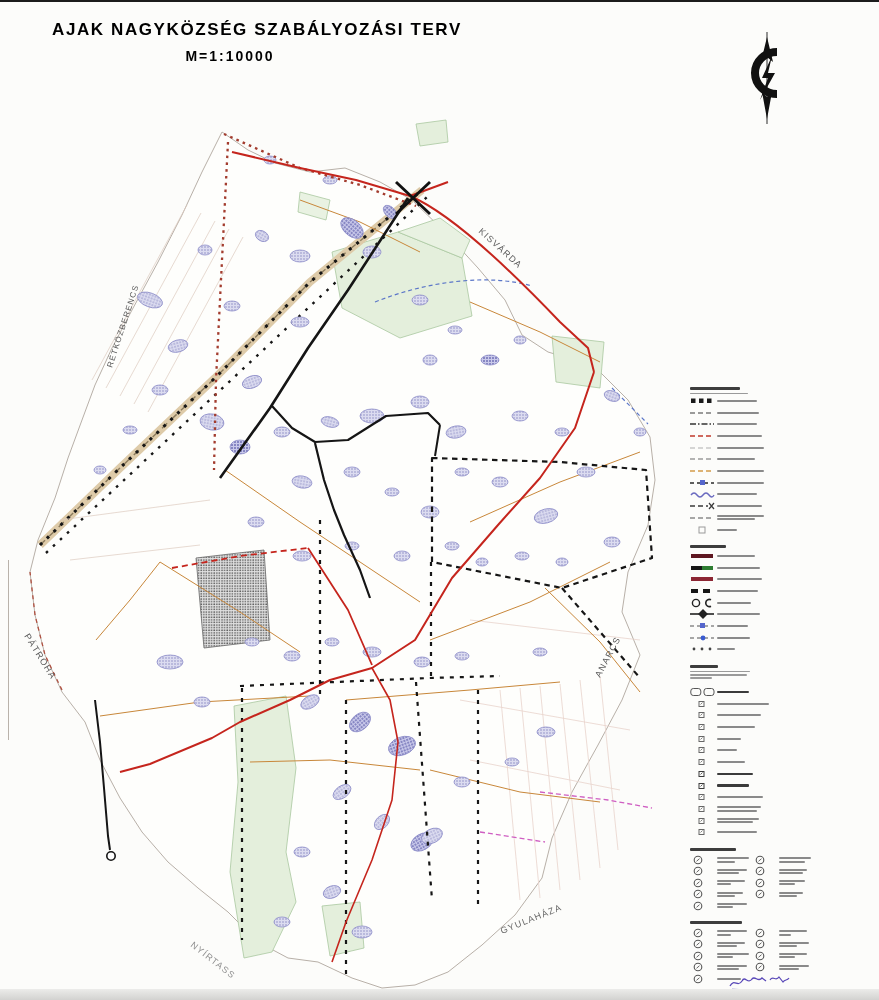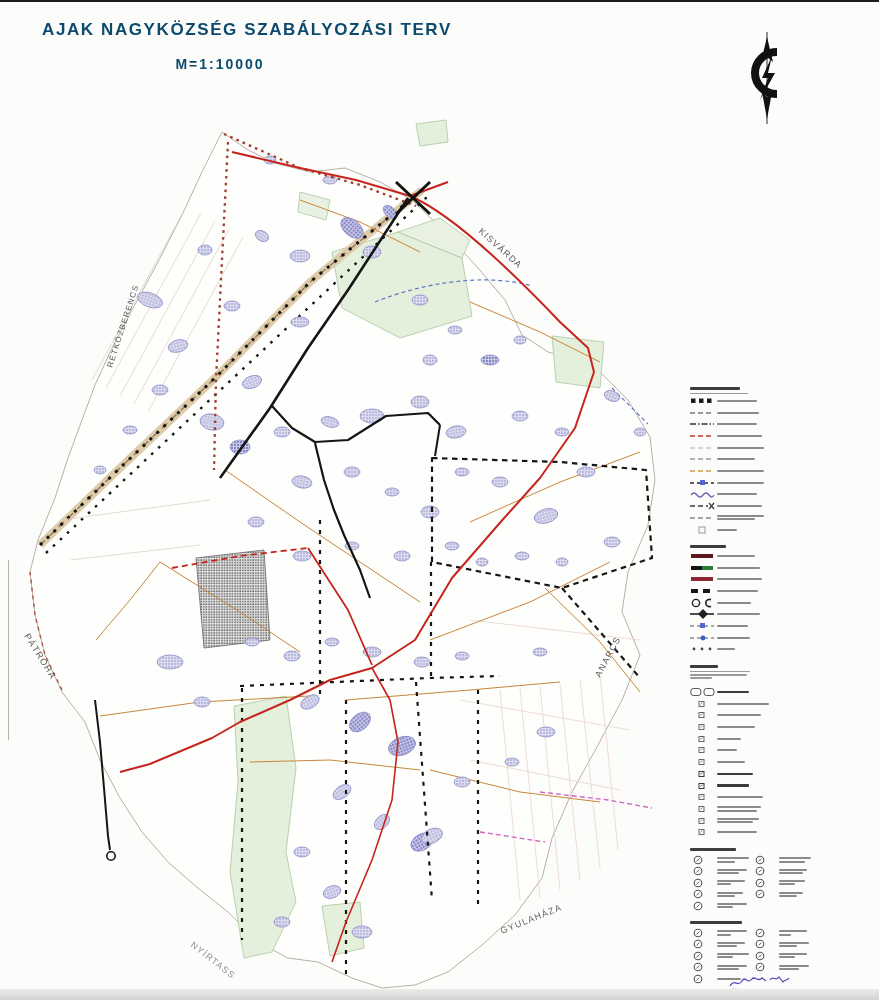--- a/index.html
+++ b/index.html
@@ -2,23 +2,23 @@
 <html><head>
 <meta charset="utf-8">
 <style>
   html,body{margin:0;padding:0;background:#ffffff;}
   #sheet{position:relative;width:879px;height:1000px;background:#fcfcfa;overflow:hidden;
          font-family:"Liberation Sans",sans-serif;}
   #topedge{position:absolute;left:0;top:0;width:879px;height:2px;background:#1c1c1c;}
   #frameleft{position:absolute;left:8px;top:560px;width:1px;height:180px;background:#b9b2aa;}
   #scanstrip{position:absolute;left:0;bottom:0;width:879px;height:11px;
              background:linear-gradient(#ececea,#d2d2d0);}
-  .title-block{position:absolute;left:42px;top:20px;width:356px;text-align:center;color:#0c4a6e;}
+  .title-block{position:absolute;left:52px;top:20px;width:356px;text-align:center;color:#000000;}
   .title-main{font-size:17px;font-weight:bold;letter-spacing:1.6px;white-space:nowrap;}
-  .title-scale{font-size:14px;font-weight:bold;letter-spacing:2px;margin-top:16px;}
+  .title-scale{font-size:14px;font-weight:bold;letter-spacing:2px;margin-top:8px;}
   #compass{position:absolute;left:735px;top:32px;}
   #mapwrap{position:absolute;left:0;top:0;}
   
   #legend{position:absolute;left:690px;top:383px;width:114px;}
   .lh{height:3.2px;background:#3d3d3d;border-radius:1px;margin:4px 0 2.5px 0;}
   .lp{height:1.6px;background:#9a9a9a;border-radius:1px;margin:1.6px 0;}
   .lrow{display:flex;align-items:center;margin:1.7px 0;}
   .lsym{width:27px;flex:none;line-height:0;}
   .ltx{flex:1;}
   .tb{display:block;height:2px;background:#8a8a8a;border-radius:1px;margin:1.2px 0;}

